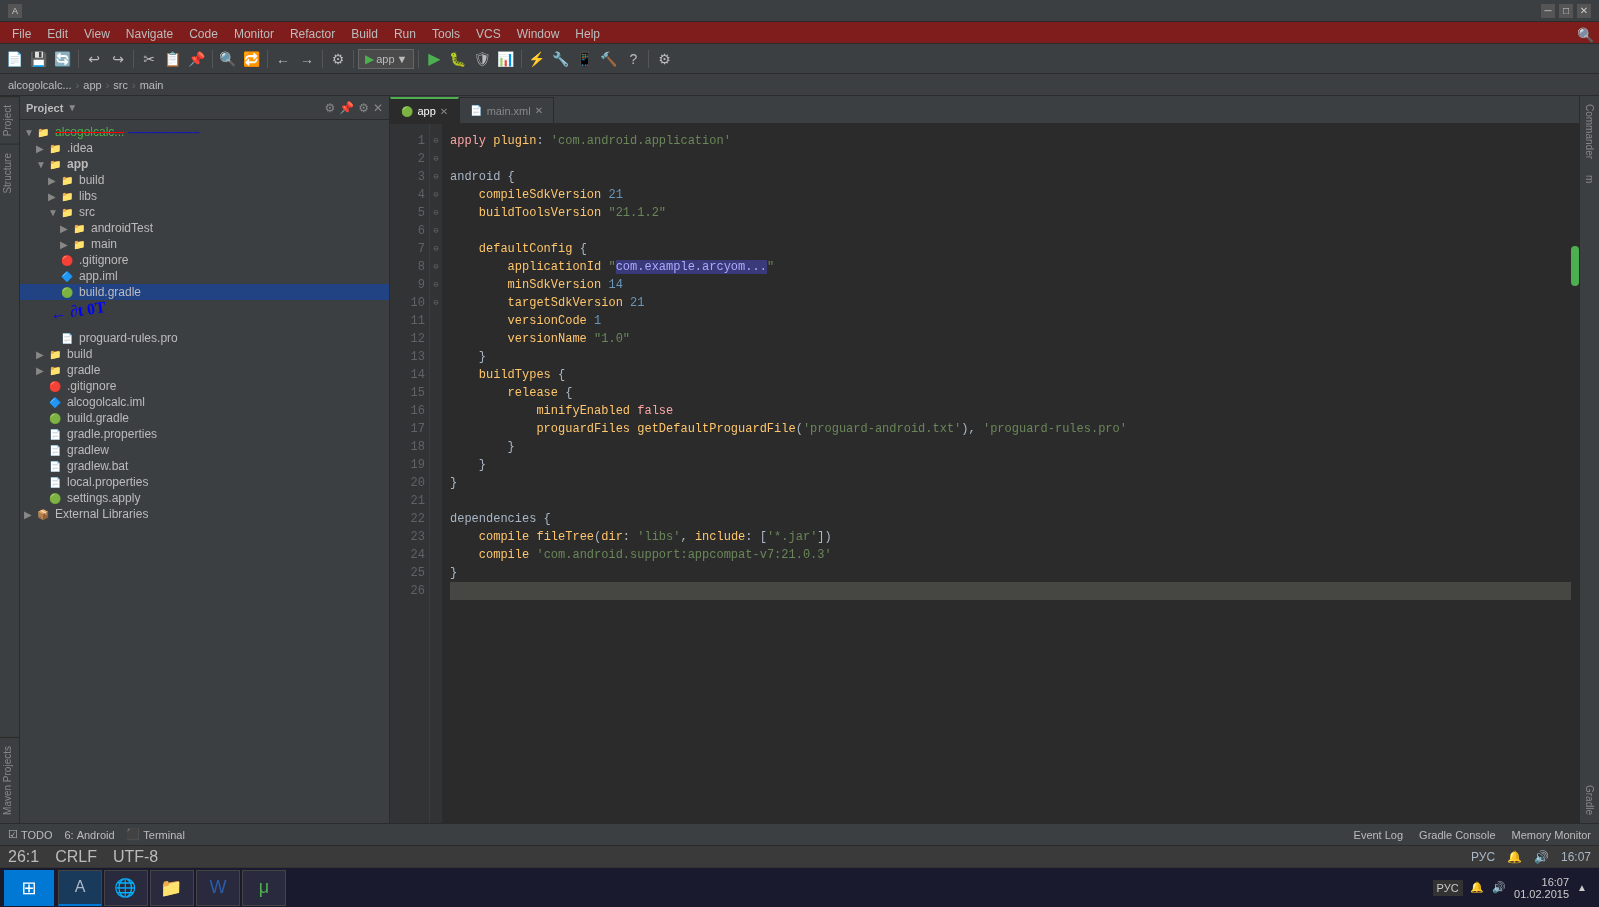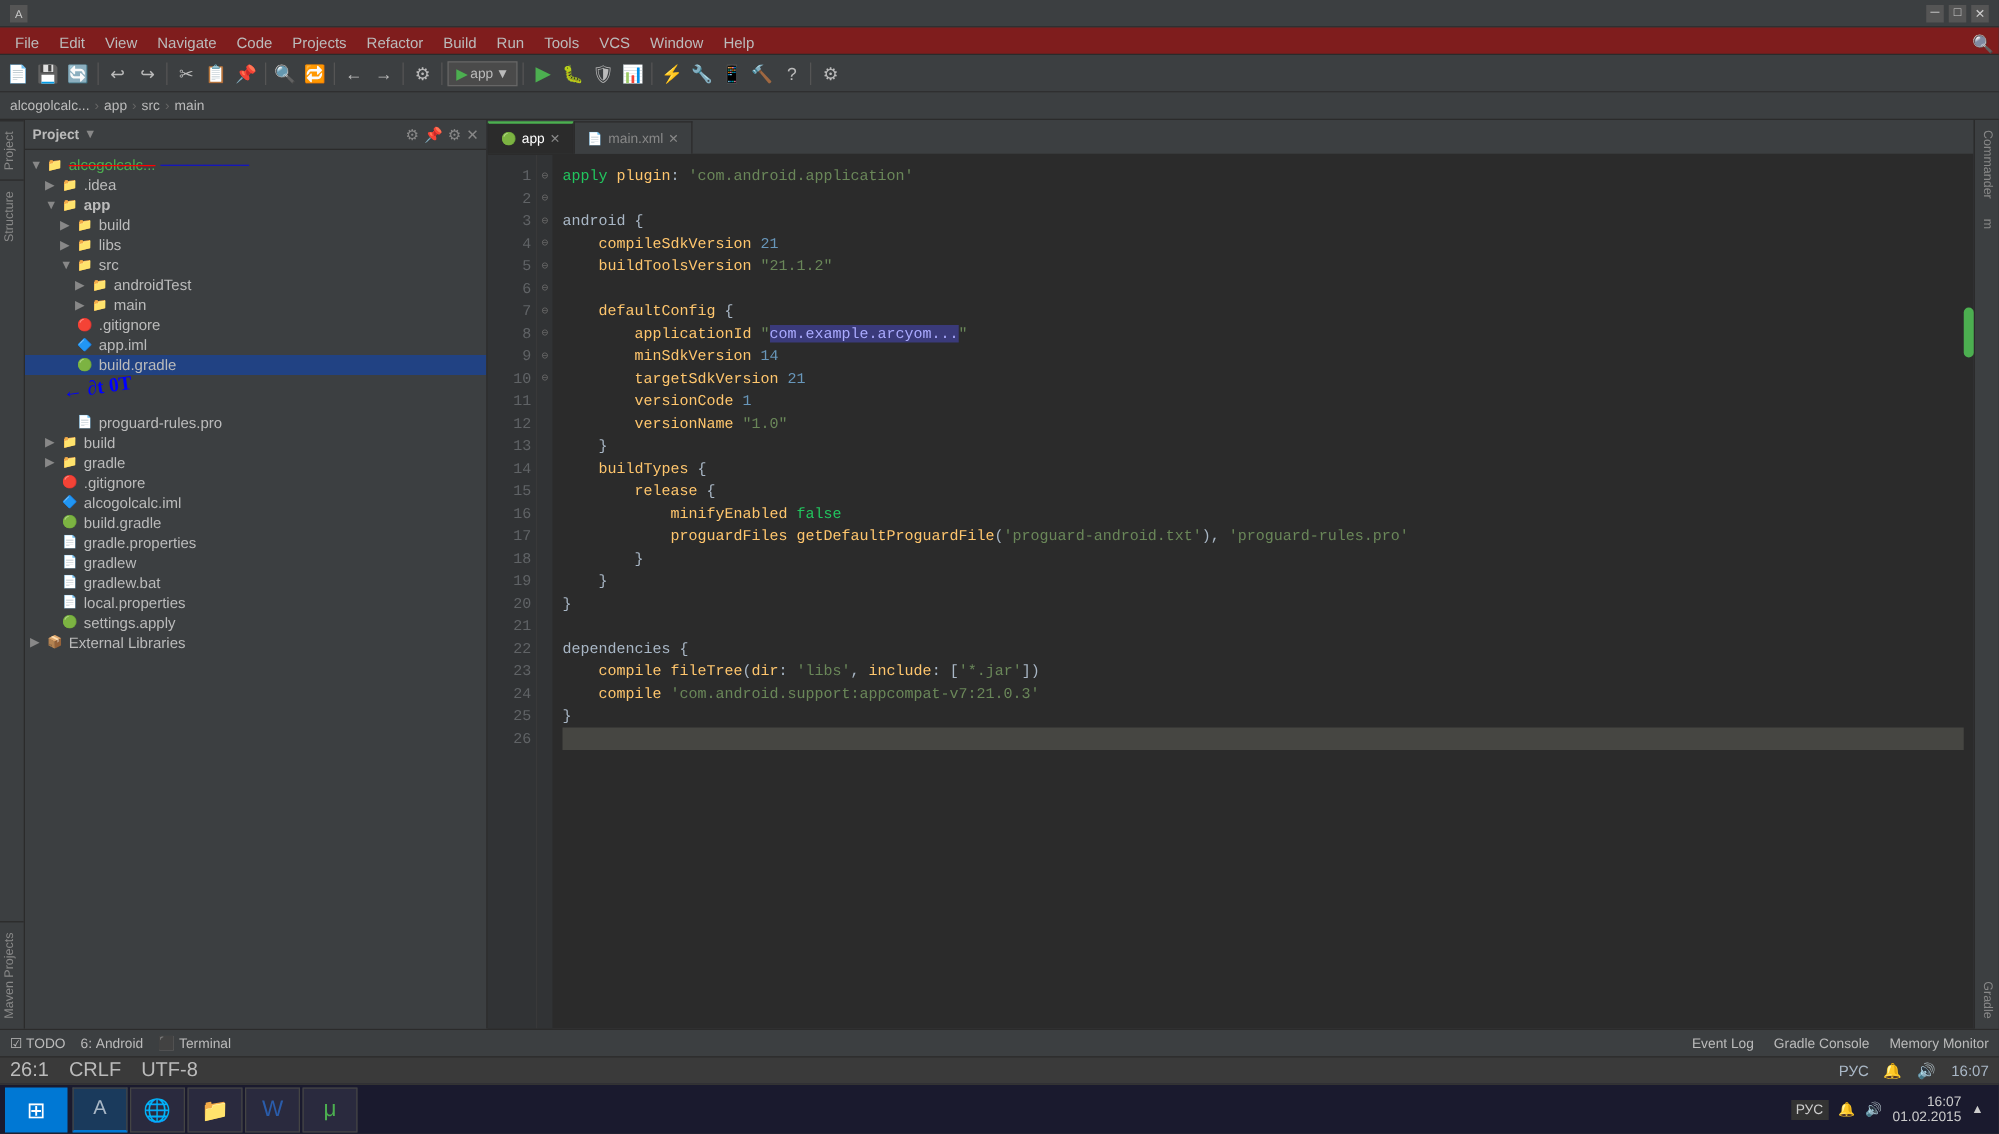--- a/index.html
+++ b/index.html
@@ -266,21 +266,21 @@
       text-align: center;
       cursor: pointer;
     }
     .code-content {
       flex: 1;
       padding: 8px 8px;
       line-height: 18px;
       white-space: pre;
       color: #a9b7c6;
     }
-    .kw { color: #22c55e; }
+    .kw { color: #fca5a5; }
     .str { color: #6a8759; }
     .num { color: #6897bb; }
     .fn { color: #ffc66d; }
     .id { color: #a9b7c6; }
     .highlighted-line {
       background: #f5f5dc22;
       display: block;
     }
 
     
@@ -437,21 +437,21 @@
       <button class="title-bar-btn">✕</button>
     </div>
   </div>
 
   <div class="menu-bar">
     <div class="menu-item">File</div>
     <div class="menu-item">Edit</div>
     <div class="menu-item">View</div>
     <div class="menu-item">Navigate</div>
     <div class="menu-item">Code</div>
-    <div class="menu-item">Projects</div>
+    <div class="menu-item">Monitor</div>
     <div class="menu-item">Refactor</div>
     <div class="menu-item">Build</div>
     <div class="menu-item">Run</div>
     <div class="menu-item">Tools</div>
     <div class="menu-item">VCS</div>
     <div class="menu-item">Window</div>
     <div class="menu-item">Help</div>
     <div class="search-icon-right">🔍</div>
   </div>
 

